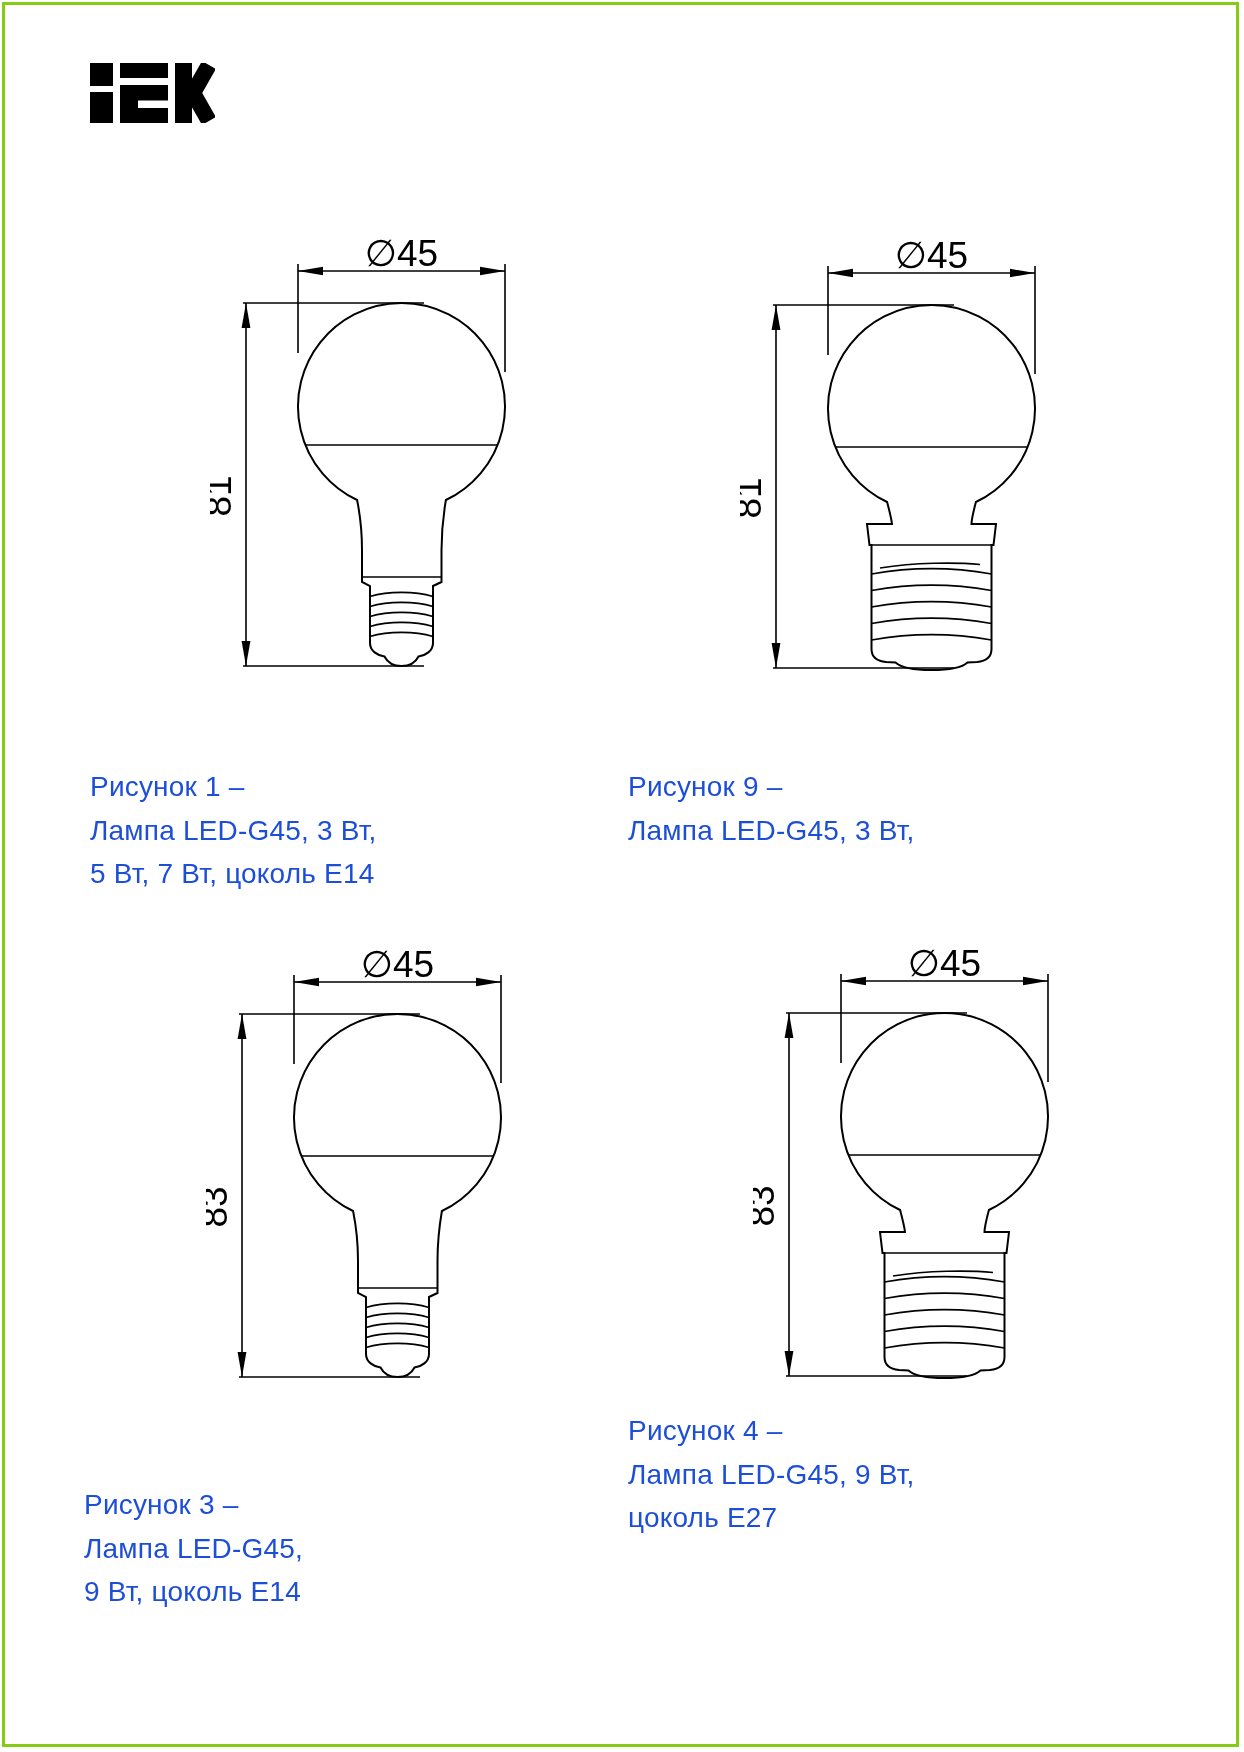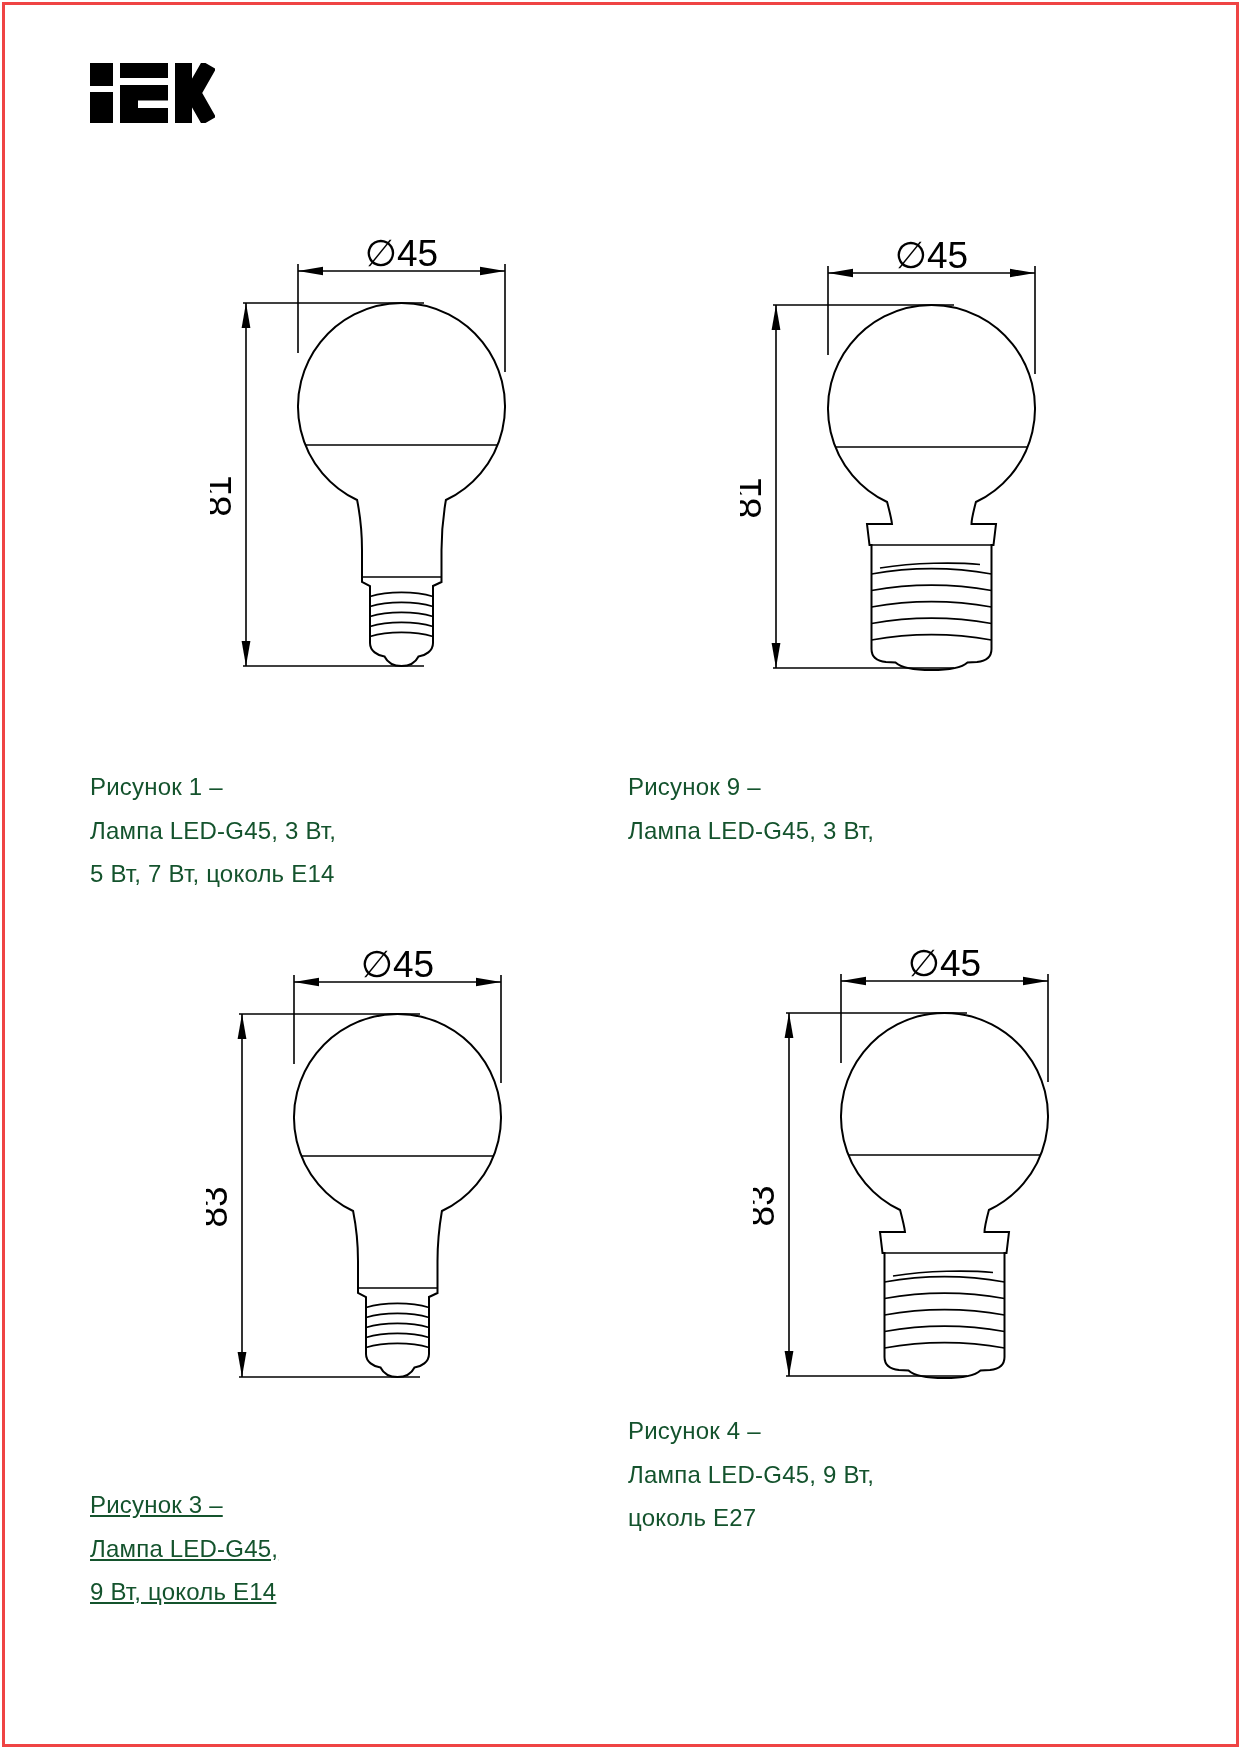--- a/index.html
+++ b/index.html
@@ -1,43 +1,43 @@
 <!DOCTYPE html>
 <html><head>
 <meta charset="utf-8">
 <style>
   html, body { margin:0; padding:0; background:#ffffff; }
   .page {
     position:relative;
     margin:2px;
     width:1237px;
     height:1745px;
-    border:3px solid #ef4444;
+    border:3px solid #84cc16;
     box-sizing:border-box;
     background:#fff;
     font-family:"Liberation Sans", sans-serif;
     overflow:hidden;
   }
   .logo { position:absolute; left:85px; top:58px; width:125px; height:60px; }
   .figure { position:absolute; width:320px; height:445px; }
   #fig1 { left:205px; top:225px; }
   #fig2 { left:735px; top:227px; }
   #fig3 { left:201px; top:936px; }
   #fig4 { left:748px; top:935px; }
   .caption {
     position:absolute;
-    font-size:24px;
+    font-size:28px;
     line-height:43.5px;
-    color:#14532d;
+    color:#1d4ed8;
     letter-spacing:0.2px;
     white-space:nowrap;
   }
   #cap1 { left:85px;  top:760px; }
   #cap2 { left:623px; top:760px; }
-  #cap3 { left:85px;  top:1478px;text-decoration:underline; }
+  #cap3 { left:79px;  top:1478px; }
   #cap4 { left:623px; top:1404px; }
   svg text { font-family:"Liberation Sans", sans-serif; fill:#000; }
   .dimtext { font-size:37px; }
   .dim    { stroke:#000; stroke-width:1.6; fill:none; }
   .arrow  { fill:#000; stroke:none; }
   .outline{ stroke:#000; stroke-width:2; fill:#fff; }
   .thin   { stroke:#000; stroke-width:1.7; fill:none; }
   .logo-shape { fill:#000; }
   .logo-stroke { stroke:#000; stroke-width:16; fill:none; }
 </style>

